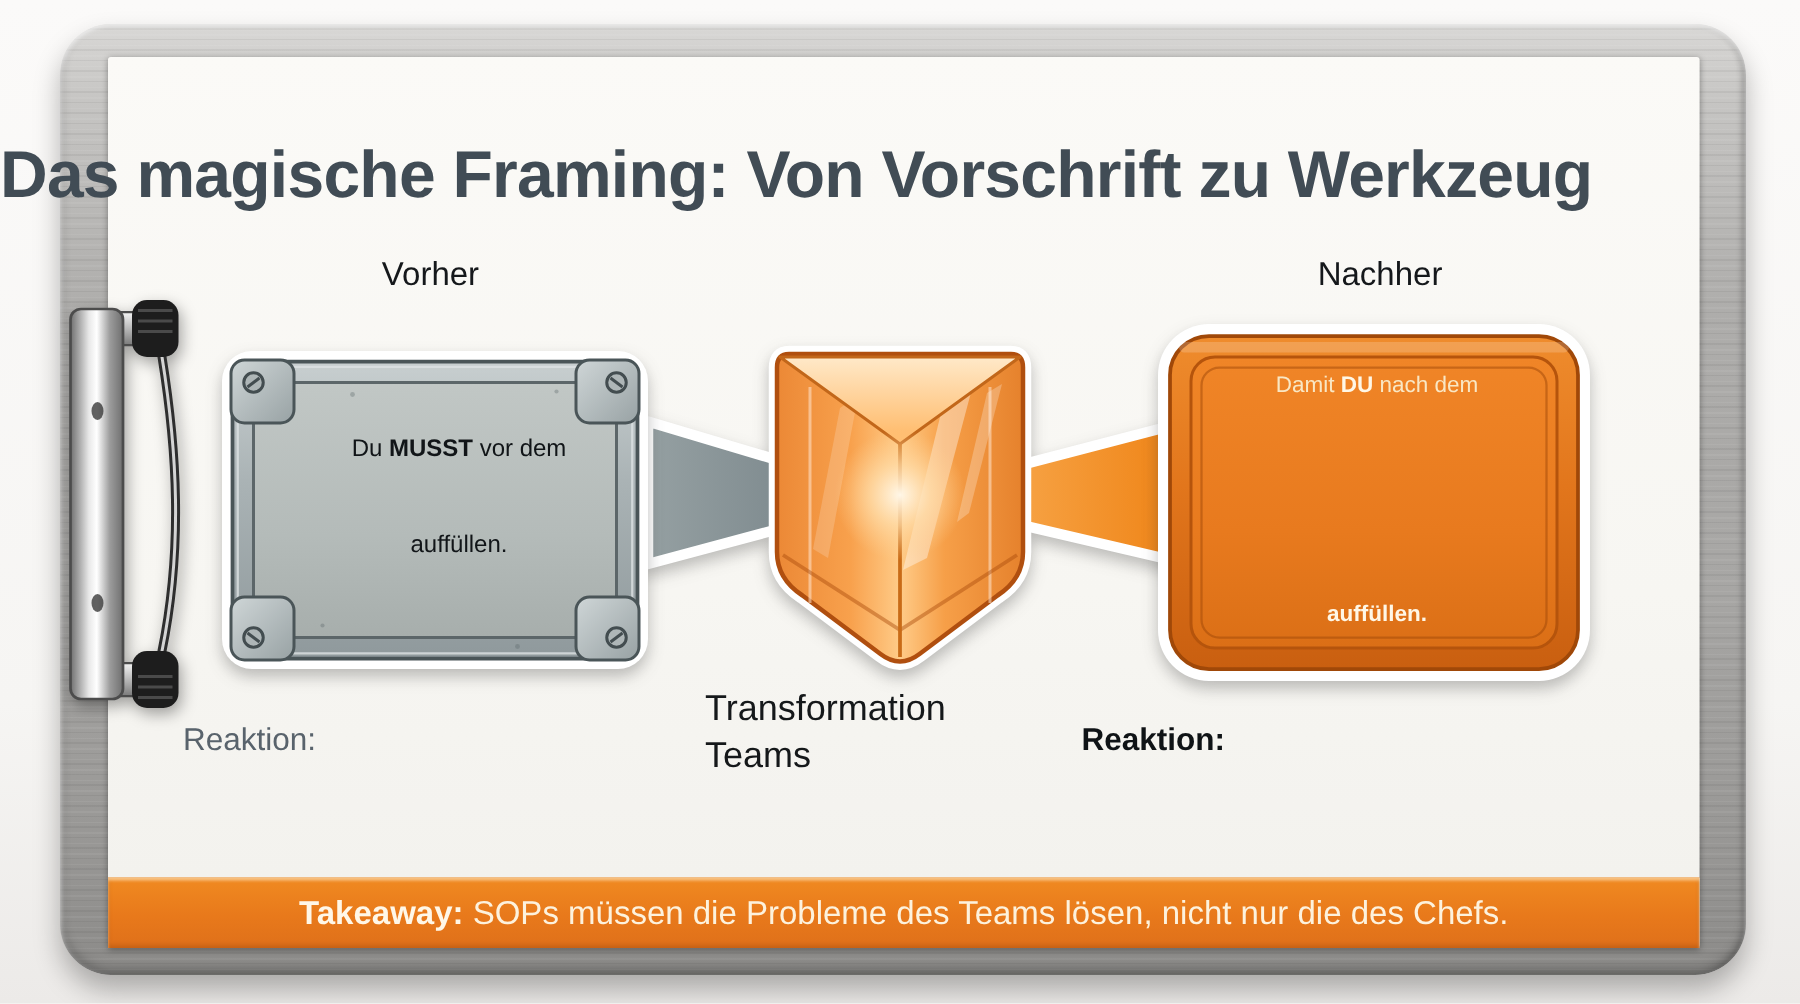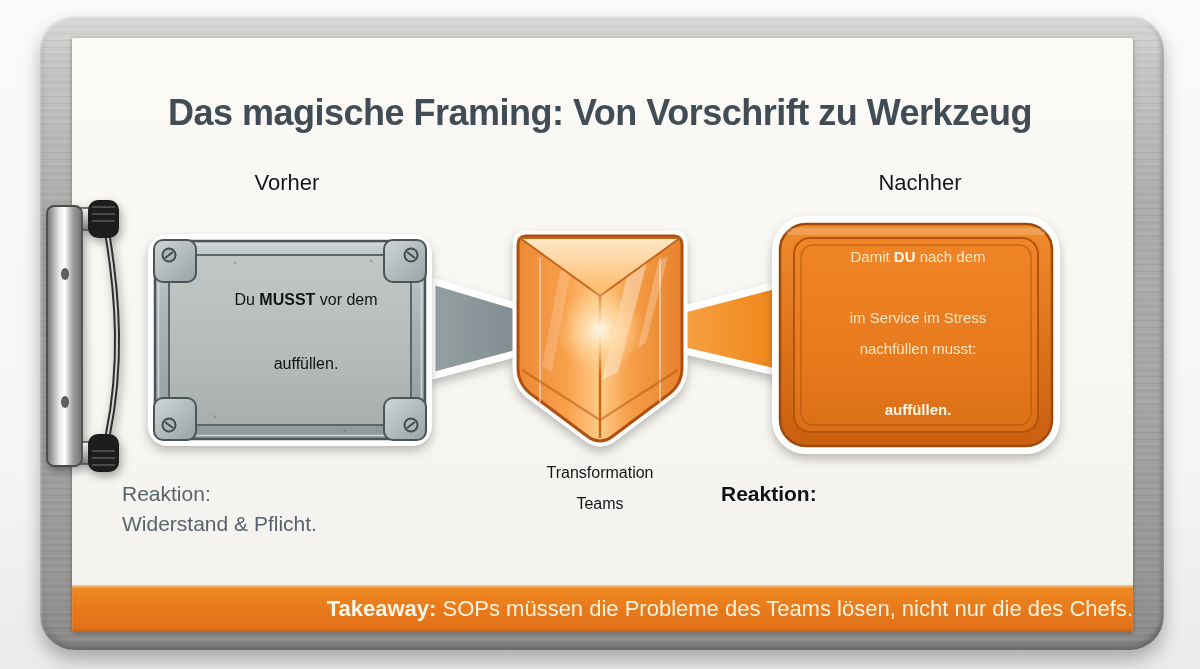--- a/index.html
+++ b/index.html
@@ -18,21 +18,21 @@
     box-shadow:0 10px 18px rgba(0,0,0,.28), inset 0 2px 3px rgba(255,255,255,.65), inset 0 -4px 7px rgba(0,0,0,.28), inset 2px 0 3px rgba(255,255,255,.25), inset -2px 0 4px rgba(0,0,0,.18);
   }
   .paper{
     position:absolute;left:72px;top:38px;width:1061px;height:594px;
     background:linear-gradient(180deg,#fbfaf7 0%,#f7f6f2 60%,#f2f1ed 100%);
     border-radius:2px;
     box-shadow:0 1px 4px rgba(0,0,0,.35);
   }
   .title{
     position:absolute;left:0;top:92px;width:1200px;margin:0;
-    text-align:center;font-size:36px;font-weight:700;letter-spacing:-.5px;
+    text-align:left;font-size:44px;font-weight:700;letter-spacing:-.5px;
     color:#414c55;
   }
   .col-label{
     position:absolute;top:170px;width:280px;text-align:center;
     font-size:22px;color:#15181b;
   }
   .col-label.vorher{left:147px;}
   .col-label.nachher{left:780px;}
 
   .art{position:absolute;left:0;top:0;width:1200px;height:669px;pointer-events:none;}
@@ -43,33 +43,33 @@
     position:absolute;left:170px;top:284px;width:240px;text-align:center;
     font-size:16px;line-height:32px;color:#111518;margin-left:16px;
   }
   .box-svg{position:absolute;left:768px;top:212px;}
   .box-text{
     position:absolute;left:790px;top:242px;width:256px;text-align:center;
     font-size:15px;line-height:30.5px;color:#f9e7c4;
   }
   .box-text b{color:#fff7e6;}
   .lens-label{
-    position:absolute;left:470px;top:457px;width:260px;text-align:center;
-    font-size:16px;line-height:31px;color:#15181a;
+    position:absolute;left:470px;top:457px;width:260px;text-align:left;
+    font-size:24px;line-height:31px;color:#15181a;
   }
   .reaction{
     position:absolute;top:479px;font-size:21px;line-height:30px;
   }
   .reaction.before{left:122px;width:330px;color:#59636c;}
   .reaction.after{left:721px;width:400px;color:#0f1316;font-weight:700;}
   .takeaway{
     position:absolute;left:72px;top:585px;width:1061px;height:47px;
     background:linear-gradient(180deg,#f08a21 0%,#e8791b 55%,#df701a 100%);
     box-shadow:inset 0 2px 2px rgba(255,244,218,.55), inset 0 -2px 3px rgba(120,50,0,.25);
-    text-align:right;line-height:47px;font-size:22px;color:#fdf2dd;
+    text-align:center;line-height:47px;font-size:22px;color:#fdf2dd;
     white-space:nowrap;
   }
   .takeaway .tk-label{font-weight:700;color:#fff7e8;}
   .clip-svg{position:absolute;left:30px;top:190px;filter:drop-shadow(2px 4px 5px rgba(0,0,0,.35));}
 </style>
 </head>
 <body>
 
 <div class="stage">
 
@@ -186,25 +186,25 @@
           <stop offset=".6" stop-color="#e87a1e"></stop>
           <stop offset="1" stop-color="#db6f16"></stop>
       </linearGradient>
     </defs>
     <rect x="4" y="4" width="288" height="238" rx="34" fill="#ffffff"></rect>
     <rect x="12" y="12" width="272" height="222" rx="26" fill="url(#boxBorder)" stroke="#a04808" stroke-width="2.5"></rect>
     <rect x="26" y="26" width="244" height="194" rx="16" fill="url(#boxFill)" stroke="#b5540c" stroke-width="2"></rect>
     <rect x="33" y="33" width="230" height="180" rx="12" fill="none" stroke="#a04808" stroke-opacity=".5" stroke-width="1.5"></rect>
     <rect x="18" y="16" width="260" height="7" rx="3.5" fill="#ffffff" opacity=".18"></rect>
   </svg>
-  <div class="box-text"><span>Damit </span><b>DU</b><span> nach dem</span><br><br><span>im Service im Stress</span><br><span>nachfüllen musst:</span><br><br><b>auffüllen.</b></div>
+  <div class="box-text"><span>Damit </span><b>DU</b><span> nach dem</span><br><br><br><br><br><b>auffüllen.</b></div>
 
   <div class="lens-label"><span>Transformation</span><br><span>Teams</span></div>
 
-  <div class="reaction before"><span>Reaktion:</span><br><span>Widerstand &amp; Pflicht.</span></div>
+  <div class="reaction before"><span>Reaktion:</span><br></div>
   <div class="reaction after"><span>Reaktion:</span><br></div>
 
   <div class="takeaway"><span class="tk-label">Takeaway:</span><span> SOPs müssen die Probleme des Teams lösen, nicht nur die des Chefs.</span></div>
 
   <svg class="clip-svg" width="100" height="295" viewBox="0 0 100 295">
     <defs>
       <linearGradient id="chromeV" x1="0" y1="0" x2="1" y2="0">
         <stop offset="0" stop-color="#6f6f6f"></stop>
           <stop offset=".35" stop-color="#e8e8e8"></stop>
         <stop offset=".5" stop-color="#ffffff"></stop>

